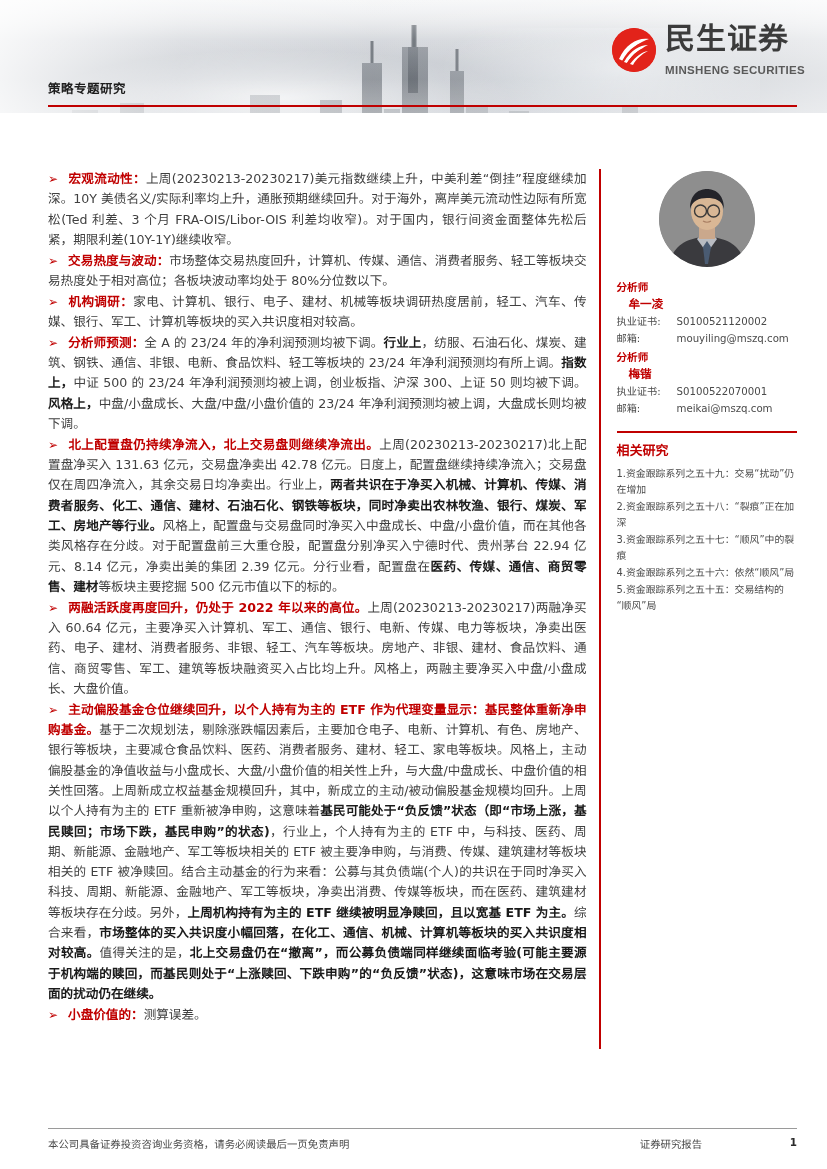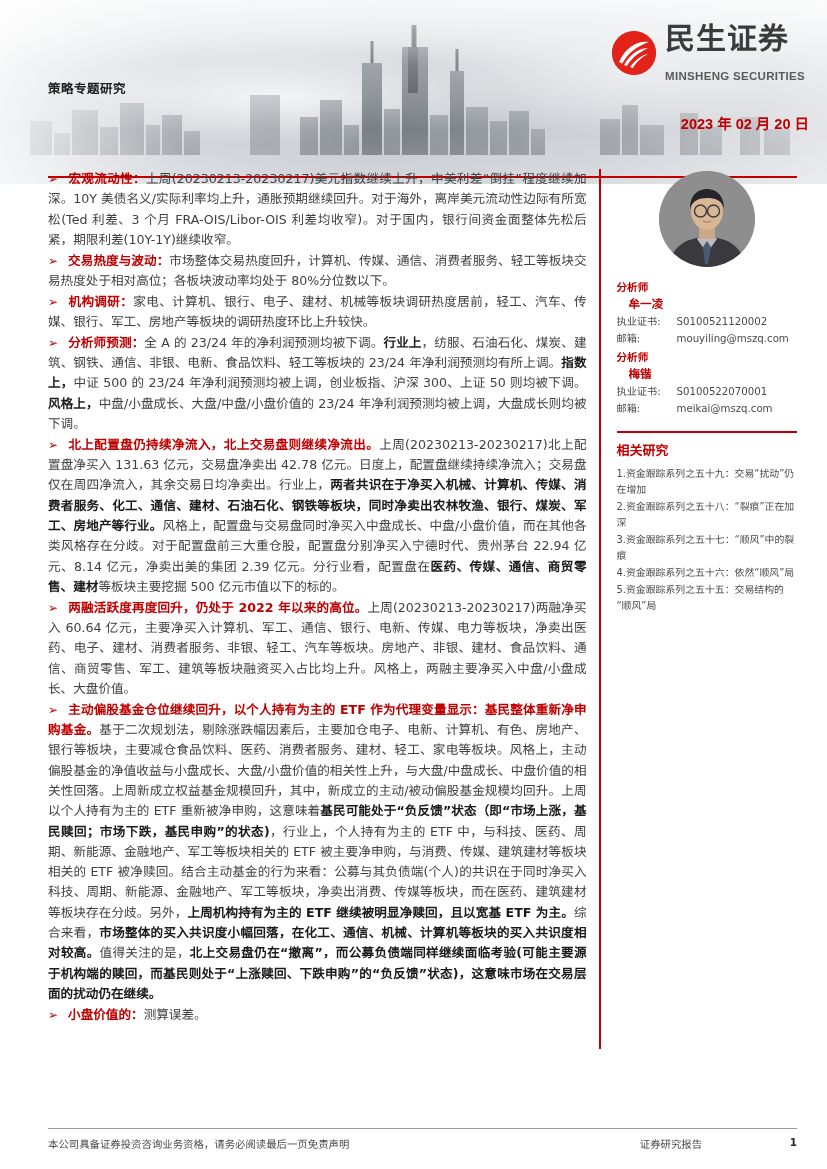--- a/index.html
+++ b/index.html
@@ -8,21 +8,21 @@
     height: 1169px;
     background: #ffffff;
     font-family: "Liberation Sans", "DejaVu Sans", sans-serif;
   }
   body { position: relative; overflow: hidden; }
 
   
   .banner {
     position: relative;
     width: 827px;
-    height: 184px;
+    height: 113px;
     overflow: hidden;
     background: #d8dade;
   }
   .banner-photo {
     position: absolute;
     inset: 0;
     background:
       
       linear-gradient(to bottom, #eceef0 0%, #e2e4e7 18%, #d2d5da 38%, #c6cad0 60%, #b9bec6 100%);
   }
@@ -84,21 +84,21 @@
     font-weight: bold;
     color: #3b3b3b;
     letter-spacing: 1px;
     font-family: "DejaVu Sans", "Liberation Sans", sans-serif;
   }
   .logo-en {
     font-size: 11.5px;
     font-weight: bold;
     color: #5a5a5a;
     letter-spacing: 0.3px;
-    margin-top: 17px;
+    margin-top: 11px;
     font-family: "Liberation Sans", sans-serif;
   }
 
   .kicker {
     position: absolute;
     left: 48px; top: 78px;
     font-size: 12.5px;
     font-weight: bold;
     color: #1d1d1d;
     letter-spacing: 0.5px;
@@ -306,21 +306,21 @@
   <div class="doc-date">2023 年 02 月 20 日</div>
   <div class="banner-rule"></div>
 </div>
 
 <div class="page">
   <div class="columns">
 
     <div class="col-main" id="main-col">
         <div class="para"><span class="bullet">➢</span><span class="lead">宏观流动性：</span><span>上周(20230213-20230217)美元指数继续上升，中美利差“倒挂”程度继续加深。10Y 美债名义/实际利率均上升，通胀预期继续回升。对于海外，离岸美元流动性边际有所宽松(Ted 利差、3 个月 FRA-OIS/Libor-OIS 利差均收窄)。对于国内，银行间资金面整体先松后紧，期限利差(10Y-1Y)继续收窄。</span></div>
         <div class="para"><span class="bullet">➢</span><span class="lead">交易热度与波动：</span><span>市场整体交易热度回升，计算机、传媒、通信、消费者服务、轻工等板块交易热度处于相对高位；各板块波动率均处于 80%分位数以下。</span></div>
-        <div class="para"><span class="bullet">➢</span><span class="lead">机构调研：</span><span>家电、计算机、银行、电子、建材、机械等板块调研热度居前，轻工、汽车、传媒、银行、军工、房地产等板块的调研热度环比上升较快。</span></div>
+        <div class="para"><span class="bullet">➢</span><span class="lead">机构调研：</span><span>家电、计算机、银行、电子、建材、机械等板块调研热度居前，轻工、汽车、传媒、银行、军工、计算机等板块的买入共识度相对较高。</span></div>
         <div class="para"><span class="bullet">➢</span><span class="lead">分析师预测：</span><span>全 A 的 23/24 年的净利润预测均被下调。<b>行业上</b>，纺服、石油石化、煤炭、建筑、钢铁、通信、非银、电新、食品饮料、轻工等板块的 23/24 年净利润预测均有所上调。<b>指数上，</b>中证 500 的 23/24 年净利润预测均被上调，创业板指、沪深 300、上证 50 则均被下调。<b>风格上，</b>中盘/小盘成长、大盘/中盘/小盘价值的 23/24 年净利润预测均被上调，大盘成长则均被下调。</span></div>
         <div class="para"><span class="bullet">➢</span><span class="lead">北上配置盘仍持续净流入，北上交易盘则继续净流出。</span><span>上周(20230213-20230217)北上配置盘净买入 131.63 亿元，交易盘净卖出 42.78 亿元。日度上，配置盘继续持续净流入；交易盘仅在周四净流入，其余交易日均净卖出。行业上，<b>两者共识在于净买入机械、计算机、传媒、消费者服务、化工、通信、建材、石油石化、钢铁等板块，同时净卖出农林牧渔、银行、煤炭、军工、房地产等行业。</b>风格上，配置盘与交易盘同时净买入中盘成长、中盘/小盘价值，而在其他各类风格存在分歧。对于配置盘前三大重仓股，配置盘分别净买入宁德时代、贵州茅台 22.94 亿元、8.14 亿元，净卖出美的集团 2.39 亿元。分行业看，配置盘在<b>医药、传媒、通信、商贸零售、建材</b>等板块主要挖掘 500 亿元市值以下的标的。</span></div>
         <div class="para"><span class="bullet">➢</span><span class="lead">两融活跃度再度回升，仍处于 2022 年以来的高位。</span><span>上周(20230213-20230217)两融净买入 60.64 亿元，主要净买入计算机、军工、通信、银行、电新、传媒、电力等板块，净卖出医药、电子、建材、消费者服务、非银、轻工、汽车等板块。房地产、非银、建材、食品饮料、通信、商贸零售、军工、建筑等板块融资买入占比均上升。风格上，两融主要净买入中盘/小盘成长、大盘价值。</span></div>
         <div class="para"><span class="bullet">➢</span><span class="lead">主动偏股基金仓位继续回升，以个人持有为主的 ETF 作为代理变量显示：基民整体重新净申购基金。</span><span>基于二次规划法，剔除涨跌幅因素后，主要加仓电子、电新、计算机、有色、房地产、银行等板块，主要减仓食品饮料、医药、消费者服务、建材、轻工、家电等板块。风格上，主动偏股基金的净值收益与小盘成长、大盘/小盘价值的相关性上升，与大盘/中盘成长、中盘价值的相关性回落。上周新成立权益基金规模回升，其中，新成立的主动/被动偏股基金规模均回升。上周以个人持有为主的 ETF 重新被净申购，这意味着<b>基民可能处于“负反馈”状态（即“市场上涨，基民赎回；市场下跌，基民申购”的状态)</b>，行业上，个人持有为主的 ETF 中，与科技、医药、周期、新能源、金融地产、军工等板块相关的 ETF 被主要净申购，与消费、传媒、建筑建材等板块相关的 ETF 被净赎回。结合主动基金的行为来看：公募与其负债端(个人)的共识在于同时净买入科技、周期、新能源、金融地产、军工等板块，净卖出消费、传媒等板块，而在医药、建筑建材等板块存在分歧。另外，<b>上周机构持有为主的 ETF 继续被明显净赎回，且以宽基 ETF 为主。</b>综合来看，<b>市场整体的买入共识度小幅回落，在化工、通信、机械、计算机等板块的买入共识度相对较高。</b>值得关注的是，<b>北上交易盘仍在“撤离”，而公募负债端同样继续面临考验(可能主要源于机构端的赎回，而基民则处于“上涨赎回、下跌申购”的“负反馈”状态)，这意味市场在交易层面的扰动仍在继续。</b></span></div>
         <div class="para"><span class="bullet">➢</span><span class="lead">小盘价值的：</span><span>测算误差。</span></div>
       </div>
 
     <div class="col-divider"></div>
 
     <div class="col-side">

